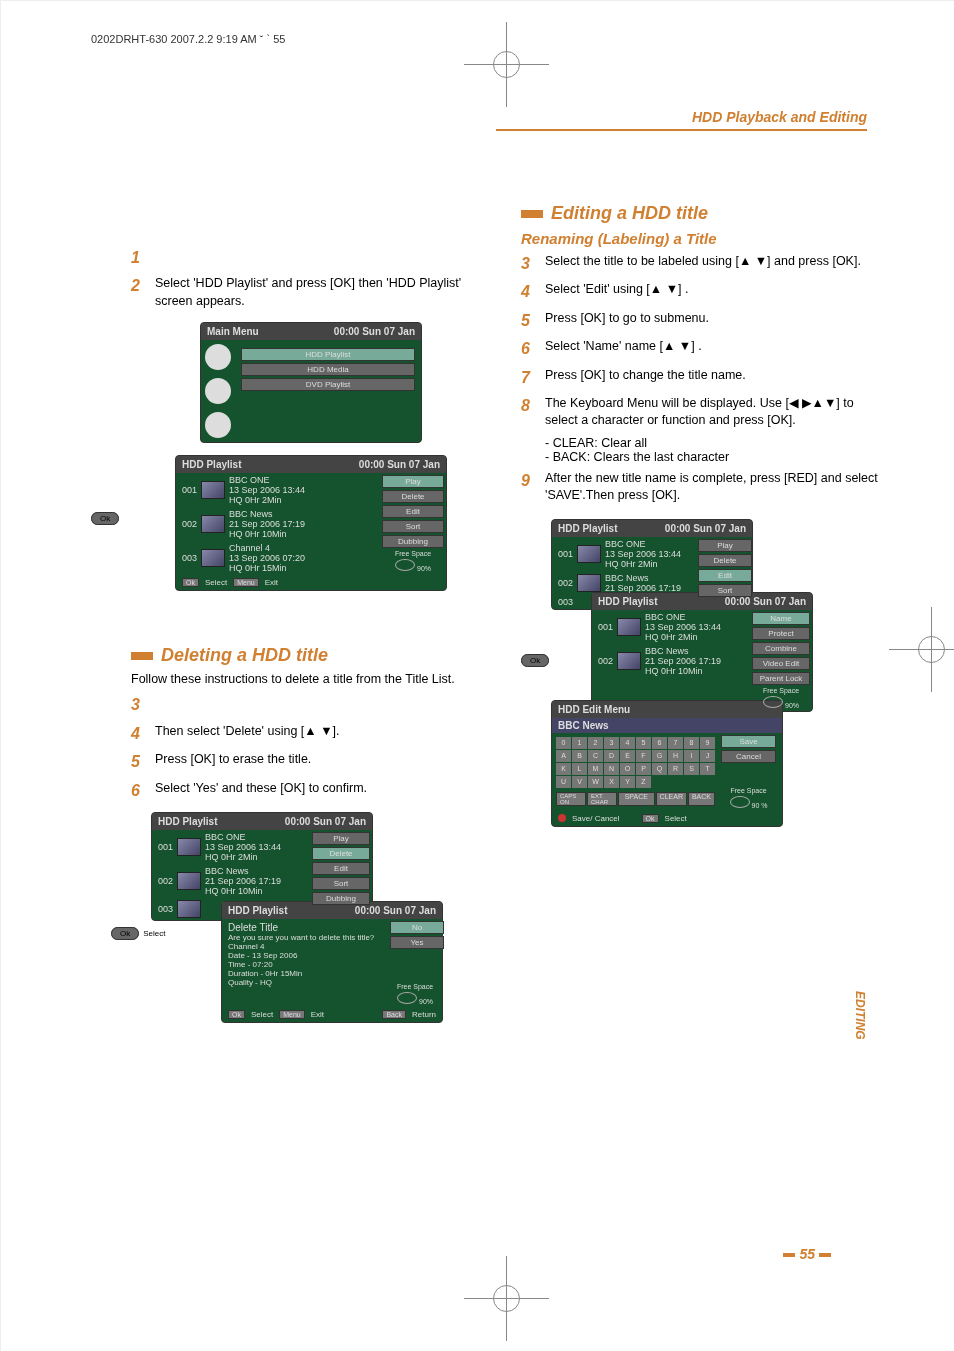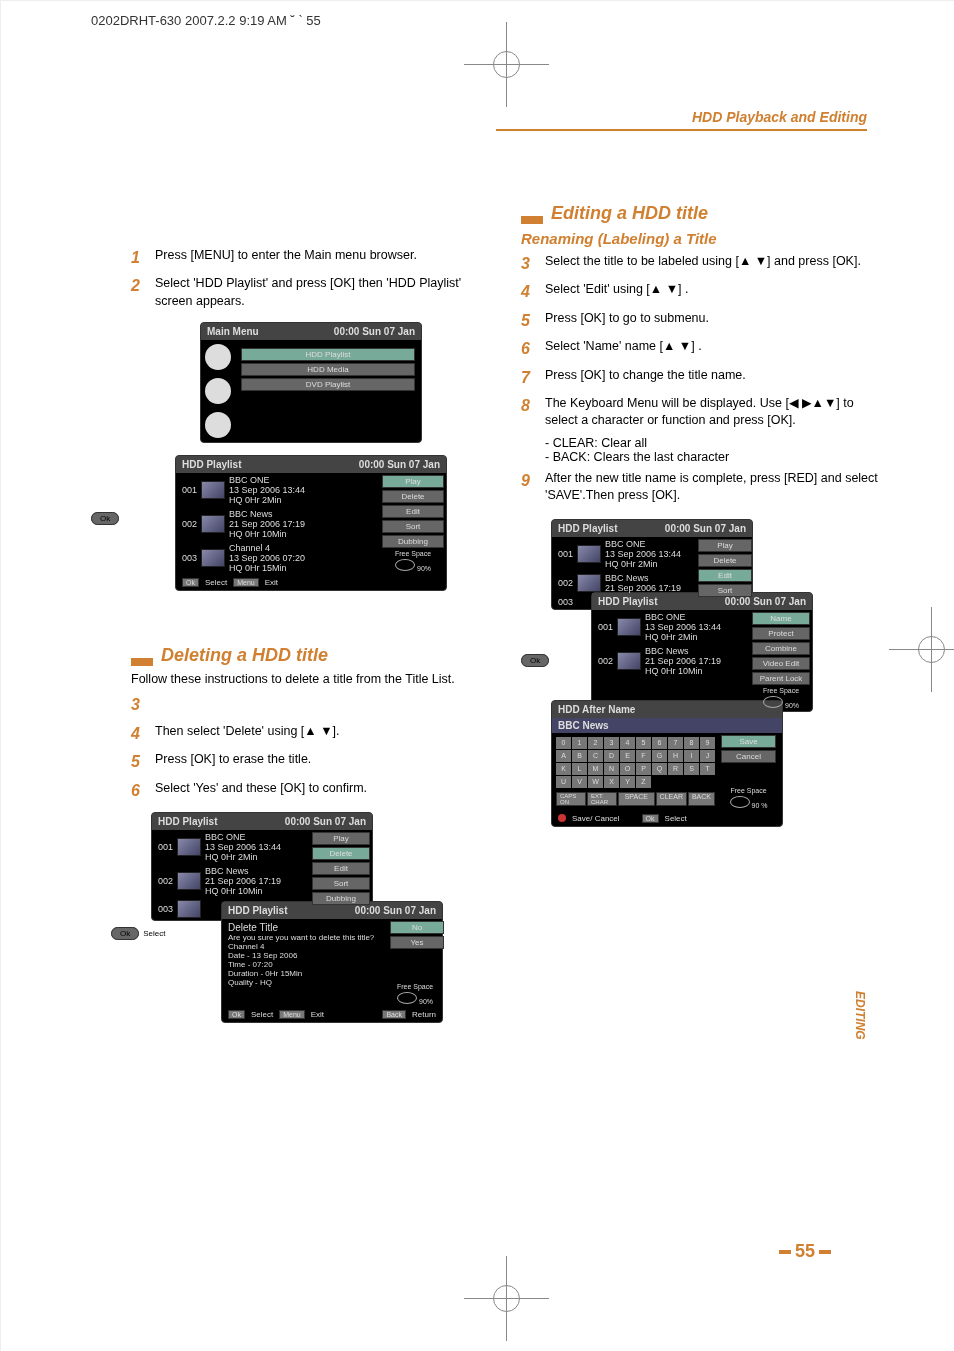--- a/index.html
+++ b/index.html
@@ -1,71 +1,70 @@
 <!DOCTYPE html>
 <html><head>
 <meta charset="utf-8">
 <style>
   body{margin:0;background:#fff;font-family:Arial,Helvetica,sans-serif;color:#000}
   .page{width:954px;height:1351px;position:relative;margin:0 auto;border:1px solid #eee}
-  .header-line{position:absolute;top:12px;left:90px;font-size:13px;color:#333}
+  .header-line{position:absolute;top:32px;left:90px;font-size:11px;color:#333}
   .reg-top{position:absolute;top:50px;left:492px;width:25px;height:25px;border:1px solid #888;border-radius:50%}
   .reg-top:after{content:"";position:absolute;left:-30px;top:12px;width:85px;border-top:1px solid #888}
   .reg-top:before{content:"";position:absolute;top:-30px;left:12px;height:85px;border-left:1px solid #888}
   .reg-right{position:absolute;top:635px;right:10px;width:25px;height:25px;border:1px solid #888;border-radius:50%}
   .reg-right:after{content:"";position:absolute;left:-30px;top:12px;width:85px;border-top:1px solid #888}
   .reg-right:before{content:"";position:absolute;top:-30px;left:12px;height:85px;border-left:1px solid #888}
   .reg-bot{position:absolute;bottom:40px;left:492px;width:25px;height:25px;border:1px solid #888;border-radius:50%}
   .reg-bot:after{content:"";position:absolute;left:-30px;top:12px;width:85px;border-top:1px solid #888}
   .reg-bot:before{content:"";position:absolute;top:-30px;left:12px;height:85px;border-left:1px solid #888}
   .sect-hdr{position:absolute;top:108px;left:495px;right:88px;color:#d08030;font-style:italic;font-weight:bold;text-align:right;border-bottom:2px solid #d08030;padding-bottom:4px;font-size:14px}
   .col-l{position:absolute;top:240px;left:130px;width:360px}
   .col-r{position:absolute;top:192px;left:520px;width:360px}
   .step{display:flex;margin:6px 0;font-size:12.5px;line-height:1.4}
   .step .n{color:#d08030;font-style:italic;font-weight:bold;font-size:16px;width:24px;flex-shrink:0}
   .h2{color:#d08030;font-style:italic;font-weight:bold;font-size:18px}
-  .h2bar{display:flex;align-items:flex-end;gap:8px;margin:10px 0 6px}
+  .h2bar{display:flex;align-items:center;gap:8px;margin:10px 0 6px}
   .h2bar .bar{width:22px;height:8px;background:#d08030}
   .h3{color:#d08030;font-style:italic;font-weight:bold;font-size:15px;margin:6px 0}
   .intro{font-size:12.5px;margin-bottom:8px;margin-left:24px}
-  .osd{background:#000000;border:1px solid #333;color:#ddd;font-size:9px;border-radius:4px}
+  .osd{background:#14532d;border:1px solid #333;color:#ddd;font-size:9px;border-radius:4px}
   .osd-title{background:#444;padding:3px 6px;font-weight:bold;font-size:10px;display:flex;justify-content:space-between}
   .osd-row{display:flex;align-items:center;padding:2px 6px;gap:4px}
   .thumb{width:22px;height:16px;background:linear-gradient(135deg,#88a,#446);border:1px solid #222}
   .icon-c{width:26px;height:26px;border-radius:50%;background:#ddd;margin:4px}
   .btn{background:#666;border:1px solid #333;padding:1px 6px;font-size:8px;color:#ddd;text-align:center;min-width:40px}
   .btn.sel{background:#7a9}
   .pill{background:#666;border:1px solid #333;border-radius:8px;padding:1px 8px;font-size:8px}
   .mainmenu{width:220px;margin:12px auto}
   .side-col{display:flex;flex-direction:column;gap:2px;margin:2px}
   .disc{width:18px;height:10px;border:1px solid #aaa;border-radius:50%;display:inline-block;margin-right:2px}
   .foot{display:flex;gap:6px;padding:3px 6px;font-size:8px}
   .key{background:#777;padding:0 3px;border:1px solid #333;font-size:7px}
   .kb{display:grid;grid-template-columns:repeat(10,15px);gap:1px;padding:4px}
   .kb div{background:#777;font-size:7px;text-align:center;height:12px;line-height:12px}
-  .page-num{position:absolute;bottom:90px;right:120px;color:#d08030;font-weight:bold;font-size:18px}
+  .page-num{position:absolute;bottom:90px;right:120px;color:#d08030;font-style:italic;font-weight:bold;font-size:14px}
   .page-num:before,.page-num:after{content:"";display:inline-block;width:12px;height:4px;background:#d08030;vertical-align:middle;margin:0 4px}
   .vtab{position:absolute;right:88px;top:990px;writing-mode:vertical-rl;font-style:italic;font-weight:bold;font-size:12px;color:#d08030}
   .sub{font-size:12.5px;margin-left:24px}
 </style>
 </head>
 <body>
 
 <div class="page">
   <div class="header-line">0202DRHT-630  2007.2.2 9:19 AM  ˘ ` 55</div>
   <div class="reg-top"></div>
   <div class="reg-right"></div>
   <div class="reg-bot"></div>
 
   <div class="sect-hdr">HDD Playback and Editing</div>
 
   <div class="col-l">
     <div class="step">
         <span class="n">1</span>
-        <span>Press [MENU] to enter the Main menu browser.</span>
       </div>
     <div class="step">
         <span class="n">2</span>
         <span>Select 'HDD Playlist' and press [OK] then 'HDD Playlist' screen appears.</span>
       </div>
 
     <div class="osd mainmenu">
       <div class="osd-title">
           <span>Main Menu</span>
           <span>00:00 Sun 07 Jan</span>
@@ -345,21 +344,21 @@
             <div class="btn">Video Edit</div>
             <div class="btn">Parent Lock</div>
             <div style="font-size:7px;text-align:center">Free Space</div>
             <div style="font-size:7px;text-align:center"><span class="disc"></span><span>90%</span></div>
           </div>
         </div>
       </div>
 
       <div class="osd" style="width:230px;margin-top:-12px">
         <div class="osd-title">
-            <span>HDD After Name</span>
+            <span>HDD Edit Menu</span>
           </div>
         <div style="background:#446;padding:2px 6px;font-size:10px;font-weight:bold">BBC News</div>
         <div style="display:flex">
           <div>
             <div class="kb" id="kb-grid">
                 <div>0</div>
                 <div>1</div>
                 <div>2</div>
                 <div>3</div>
                 <div>4</div>

